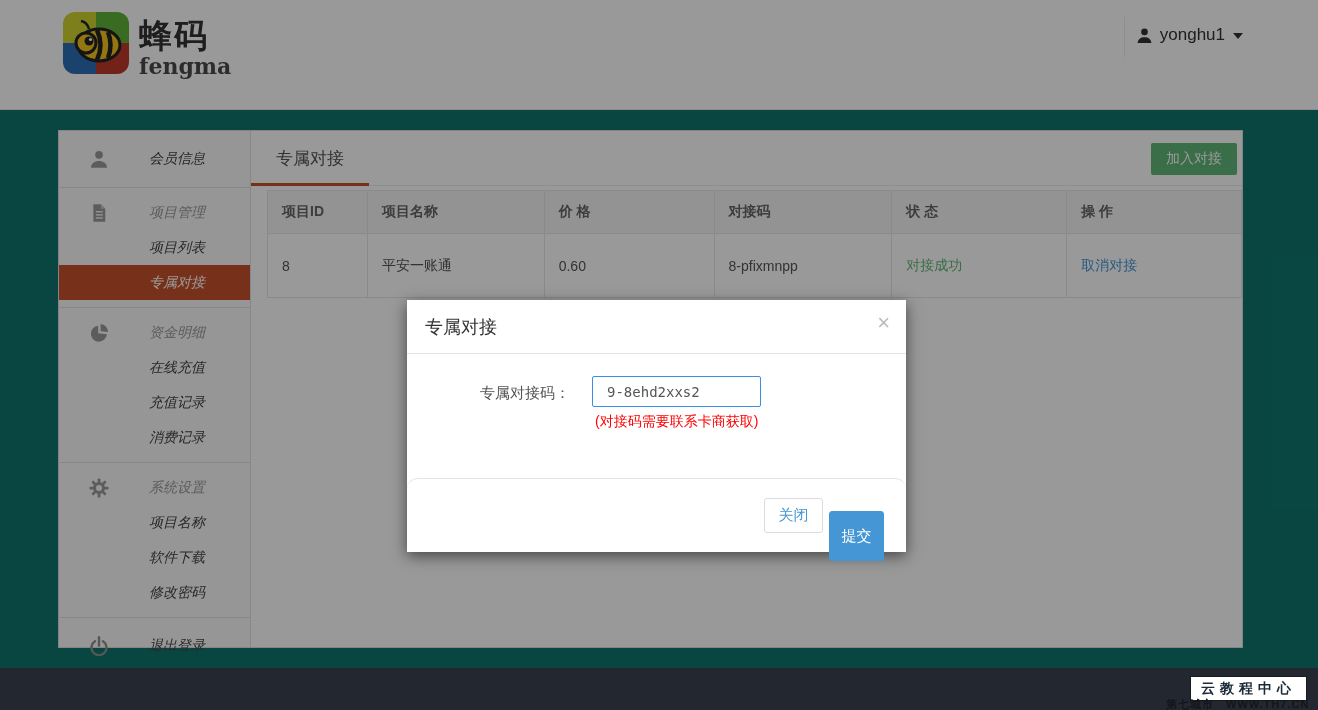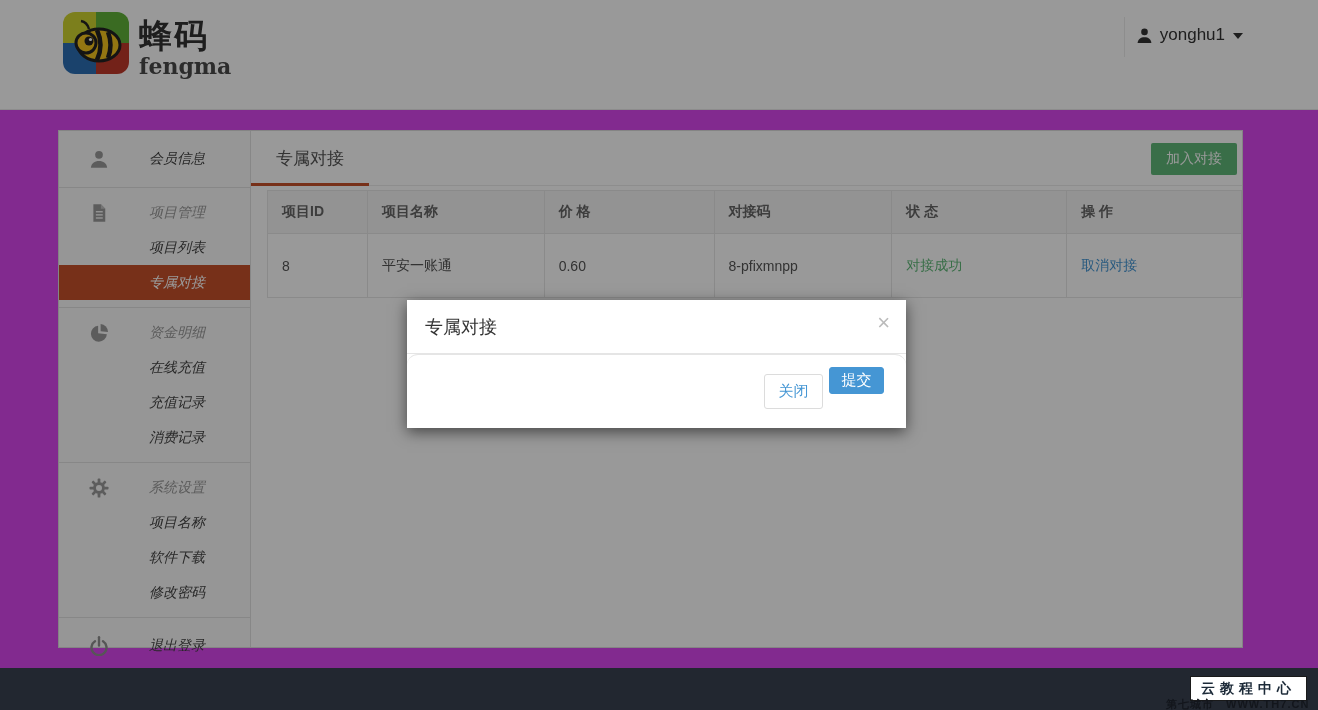--- a/index.html
+++ b/index.html
@@ -1,19 +1,19 @@
 <!DOCTYPE html>
 <html><head>
 <meta charset="utf-8">
 <style>
   * { margin:0; padding:0; box-sizing:border-box; }
   body { background:#888; }
   .page {
     position:relative; width:1318px; height:710px; overflow:hidden;
-    background:#d946ef; font-family:"Liberation Sans",sans-serif;padding-left:46px;
+    background:#0f766e; font-family:"Liberation Sans",sans-serif;padding-left:46px;
   }
   
   .header { position:absolute; top:0; left:0; width:100%; height:110px; background:#ffffff; border-bottom:1px solid #e9e9e9; }
   .logo { position:absolute; left:63px; top:12px; display:flex; align-items:flex-start; }
   .logo-badge { width:66px; height:62px; }
   .logo-text { margin-left:10px; margin-top:6px; }
   .logo-cn { font-size:33px; font-weight:bold; color:#333; letter-spacing:2px; line-height:36px; }
   .logo-en { font-family:"DejaVu Serif",serif; font-weight:bold; font-size:22px; color:#4a4a4a; line-height:24px; }
   .user-divider { position:absolute; right:193px; top:17px; width:1px; height:40px; background:#ececec; }
   .user-box { position:absolute; right:75px; top:25px; display:flex; align-items:center; cursor:pointer; color:#333; font-size:17px; }
@@ -48,21 +48,21 @@
   .modal { position:absolute; left:407px; top:300px; width:499px; z-index:20; background:#fff; box-shadow:0 4px 14px rgba(0,0,0,0.55); }
   .modal-head { height:54px; border-bottom:1px solid #e5e5e5; position:relative; }
   .modal-title { position:absolute; left:18px; top:15px; font-size:18px; color:#333; }
   .modal-close { position:absolute; right:16px; top:12px; font-size:22px; color:#bbbbbb; cursor:pointer; line-height:1; font-family:"Liberation Sans",sans-serif; }
   .modal-body { height:124px; position:relative; }
   .form-label { position:absolute; left:73px; top:30px; font-size:15px; color:#555; }
   .form-input { position:absolute; left:185px; top:22px; width:169px; height:31px; border:1px solid #3a8ee6; border-radius:2px; padding-left:14px; font-family:"DejaVu Sans Mono",monospace; font-size:14px; color:#555; outline:none; background:#fff; }
   .form-note { position:absolute; left:188px; top:59px; color:#ff0000; font-size:14px; }
   .modal-foot { height:74px; border-top:1px solid #e5e5e5; position:relative;border-radius:11px; }
   .btn-close { position:absolute; right:83px; top:19px; width:59px; height:35px; background:#fff; border:1px solid #dcdcdc; border-radius:3px; color:#4596d4; font-size:15px; cursor:pointer; font-family:inherit; }
-  .btn-submit { position:absolute; right:22px; top:12px; width:55px; height:27px; background:#4596d4; border:1px solid #4596d4; border-radius:3px; color:#fff; font-size:15px; cursor:pointer; font-family:inherit; }
+  .btn-submit { position:absolute; right:22px; top:32px; width:55px; height:50px; background:#4596d4; border:1px solid #4596d4; border-radius:3px; color:#fff; font-size:15px; cursor:pointer; font-family:inherit; }
   
   .tut-badge { position:absolute; left:1190px; top:676px; width:117px; height:25px; z-index:20; background:#fff; border:1px solid #1a1a1a; color:#1c2a38; font-size:14px; text-align:center; line-height:23px; letter-spacing:5px; font-weight:bold; }
   .watermark { position:absolute; left:1166px; top:697px; z-index:20; color:#13161c; font-size:11px; font-weight:bold; letter-spacing:1px; white-space:nowrap; }
 </style>
 </head>
 <body>
 
 <div class="page">
 
   <div class="header">
@@ -231,20 +231,25 @@
 
   <div class="footer"></div>
 
   <div class="overlay"></div>
 
   <div class="modal">
     <div class="modal-head">
       <div class="modal-title">专属对接</div>
       <div class="modal-close">×</div>
     </div>
+    <div class="modal-body">
+      <label class="form-label">专属对接码：</label>
+      <input class="form-input" type="text" value="9-8ehd2xxs2" style="">
+      <div class="form-note">(对接码需要联系卡商获取)</div>
+    </div>
     <div class="modal-foot">
       <button class="btn-close">关闭</button>
       <button class="btn-submit">提交</button>
     </div>
   </div>
 
   <div class="tut-badge">云教程中心</div>
   <div class="watermark">第七城市　WWW.TH7.CN</div>
 
 </div>

